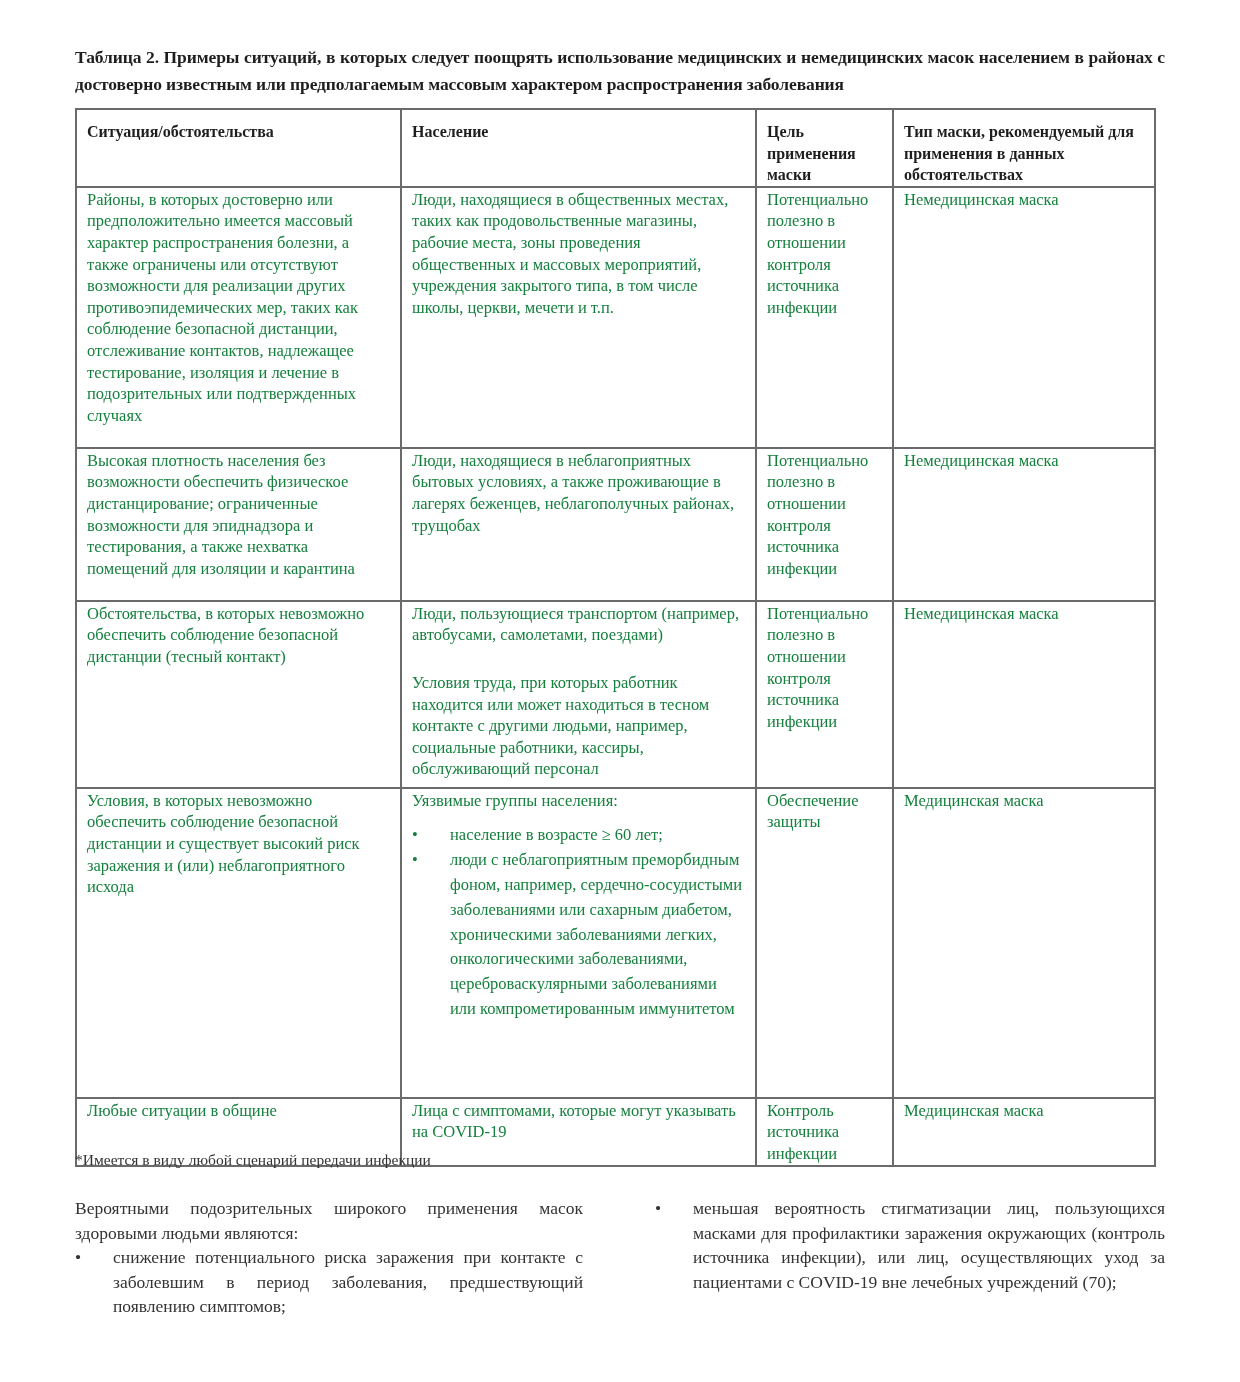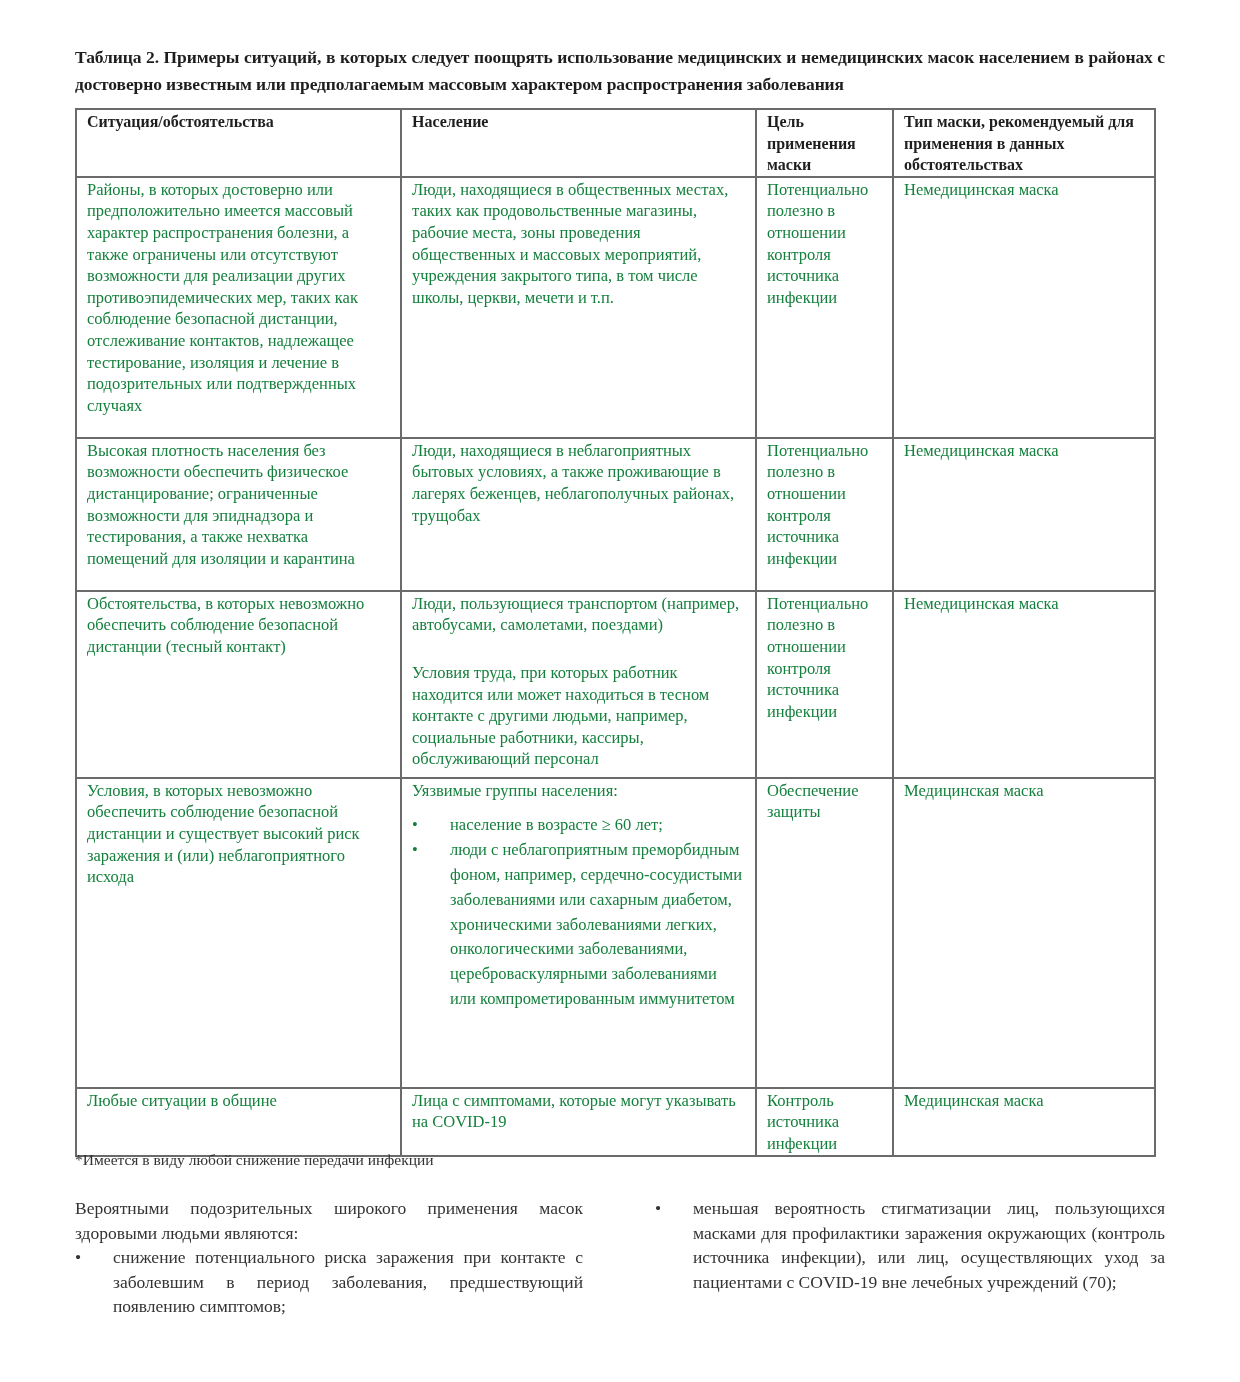--- a/index.html
+++ b/index.html
@@ -43,21 +43,21 @@
       border: 2px solid #6a6a6a;
       vertical-align: top;
       padding: 1px 10px 0 10px;
       text-align: left;
     }
     table.masks th {
       font-weight: bold;
       font-size: 16px;
       color: #1e1e1e;
       height: 62px;
-      padding-top: 1px;
+      padding-top: 11px;
     }
     table.masks td { color: #15803d; border-radius: 10px; }
     col.c1 { width: 325px; }
     col.c2 { width: 355px; }
     col.c3 { width: 137px; }
     col.c4 { width: 262px; }
     tr.r1 td { height: 258px; }
     tr.r2 td { height: 150px; }
     tr.r3 td { height: 184px; }
     tr.r4 td { height: 307px; }
@@ -184,21 +184,21 @@
     </tr>
     <tr class="r5">
       <td>Любые ситуации в общине</td>
       <td>Лица с симптомами, которые могут указывать на COVID-19</td>
       <td>Контроль источника инфекции</td>
       <td>Медицинская маска</td>
     </tr>
   </tbody>
 </table>
 
-<div class="footnote">*Имеется в виду любой снижение передачи инфекции</div>
+<div class="footnote">*Имеется в виду любой сценарий передачи инфекции</div>
 
 <div class="col-left">
   <div class="justify">Вероятными подозрительных широкого применения масок здоровыми людьми являются:</div>
   <div class="b-item">
     <span class="bullet">•</span>
     <span>снижение потенциального риска заражения при контакте с заболевшим в период заболевания, предшествующий появлению симптомов;</span>
   </div>
 </div>
 
 <div class="col-right">

